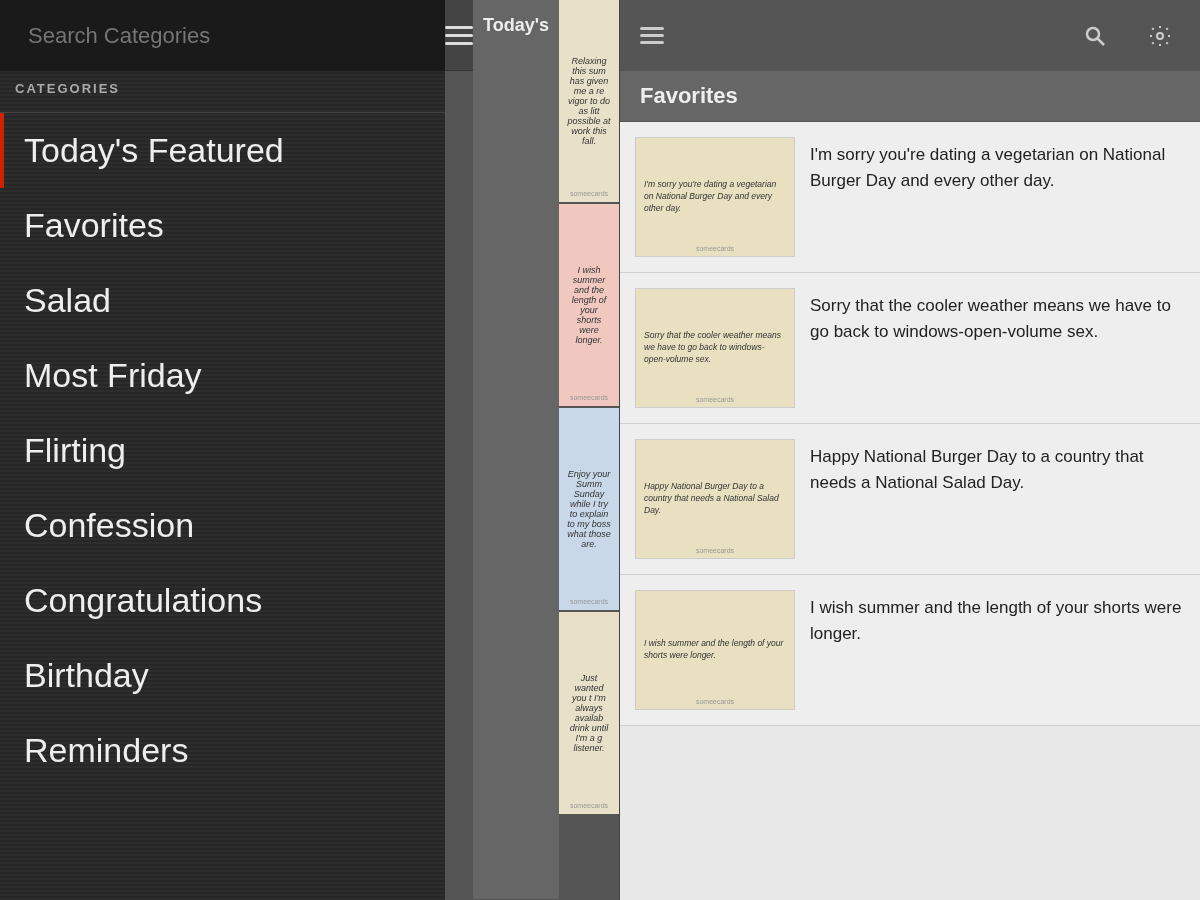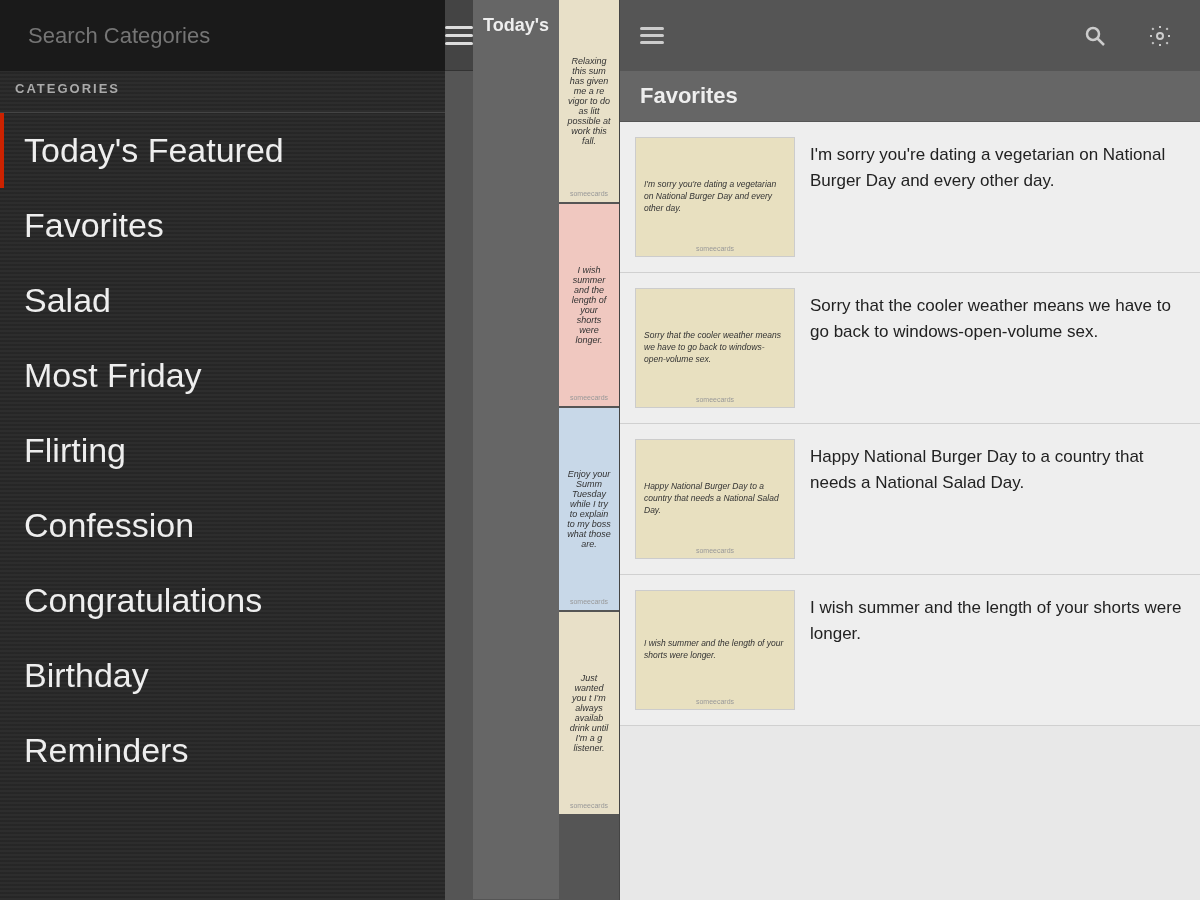--- a/index.html
+++ b/index.html
@@ -308,21 +308,21 @@
   <div class="card-list" id="card-list">
       <div class="card-thumb">
         <div class="card-thumb-text">Relaxing this sum has given me a re vigor to do as litt possible at work this fall.</div>
         <div class="card-thumb-watermark">someecards</div>
       </div>
       <div class="card-thumb pink">
         <div class="card-thumb-text">I wish summer and the length of your shorts were longer.</div>
         <div class="card-thumb-watermark">someecards</div>
       </div>
       <div class="card-thumb blue">
-        <div class="card-thumb-text">Enjoy your Summ Tuesday while I try to explain to my boss what those are.</div>
+        <div class="card-thumb-text">Enjoy your Summ Sunday while I try to explain to my boss what those are.</div>
         <div class="card-thumb-watermark">someecards</div>
       </div>
       <div class="card-thumb">
         <div class="card-thumb-text">Just wanted you t I'm always availab drink until I'm a g listener.</div>
         <div class="card-thumb-watermark">someecards</div>
       </div>
     </div>
 </div>
 
 <div class="right-panel">

